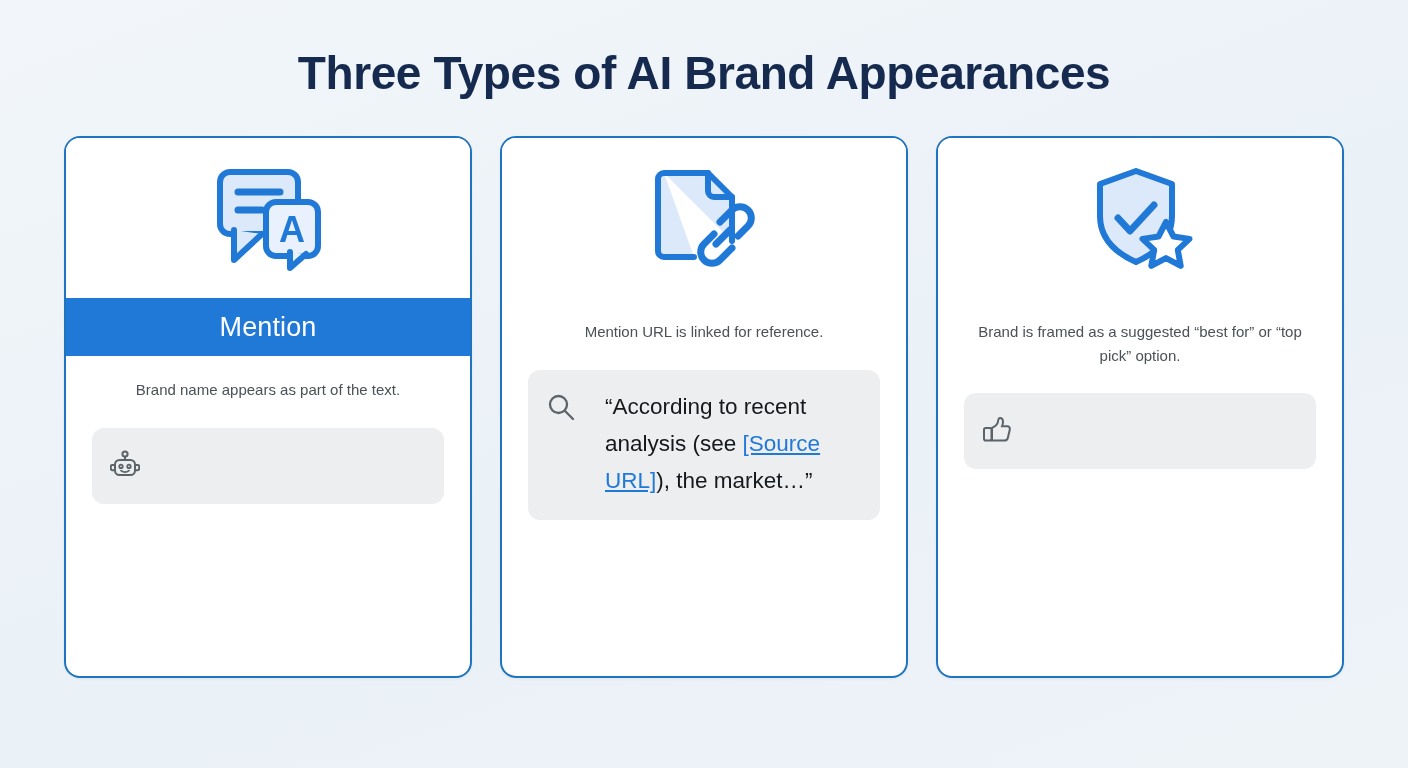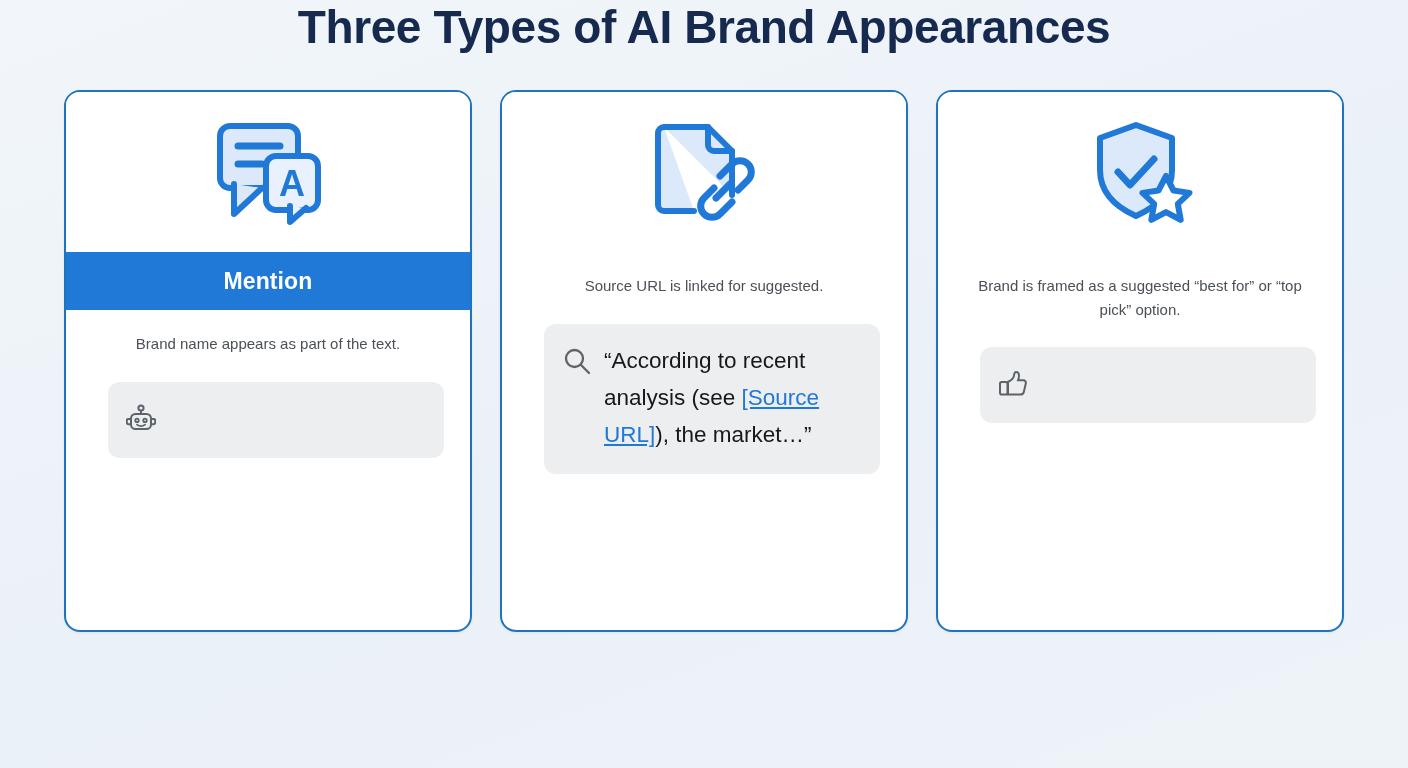--- a/index.html
+++ b/index.html
@@ -9,20 +9,21 @@
     background: #eff4f8;
     overflow: hidden;
   }
   .page {
     width: 1408px; height: 768px;
     background: linear-gradient(160deg,#f2f6fa 0%, #eaf1f7 55%, #eef3f8 100%);
     position: relative;
     display: flex; flex-direction: column; align-items: center;
   }
   .page-title {
+    margin-top: 46px;
     font-size: 46px;
     font-weight: bold;
     color: #152a4e;
     letter-spacing: -0.4px;
     text-align: center;
   }
   .cards {
     margin-top: 36px;
     display: flex;
     gap: 28px;
@@ -42,22 +43,22 @@
     height: 160px;
     display: flex; align-items: center; justify-content: center;
     background: #fff;
   }
   .icon-area svg { display:block; }
   .band {
     height: 58px;
     background: #2079d6;
     color: #ffffff;
     display: flex; align-items: center; justify-content: center;
-    font-size: 23px;
-    font-weight: bold;
+    font-size: 27px;
+    font-weight: normal;
     letter-spacing: 0.1px;
   }
   .desc {
     padding: 22px 26px 0 26px;
     text-align: center;
     color: #4b5157;
     font-size: 15px;
     line-height: 1.58;
   }
   .quote-wrap {
@@ -65,23 +66,22 @@
     display: flex;
     align-items: flex-start;
     padding: 26px 26px 0 26px;
   }
   .quote {
     width: 100%;
     background: #eceef0;
     border-radius: 12px;
     padding: 18px 20px 20px 18px;
     display: flex;
-    gap: 12px;
+    gap: 29px;
     align-items: flex-start;
-    margin-left: 16px;
   }
   .quote-icon { flex: 0 0 auto; padding-top: 4px; }
   .quote-text {
     font-size: 22.5px;
     line-height: 1.66;
     color: #16191c;
   }
   .brand { color: #2079d6; font-weight: bold; }
   .srclink { color: #2079d6; text-decoration: underline; }
   .badge-inline { display:inline-block; vertical-align:-9px; margin-left:4px; }
@@ -134,21 +134,21 @@
         <span>
           <svg width="116" height="108" viewBox="0 0 116 108">
             <path d="M18 9 h44 l24 24 v44 M18 9 a6 6 0 0 0 -6 6 v72 a6 6 0 0 0 6 6 h30" fill="#dce9fa" stroke="#2079d6" stroke-width="6" stroke-linejoin="round" stroke-linecap="round"></path>
             <path d="M62 9 v18 a6 6 0 0 0 6 6 h18" fill="none" stroke="#2079d6" stroke-width="6" stroke-linejoin="round" stroke-linecap="round"></path>
             <path d="M74 58 l12 -12 a11 11 0 0 1 16 16 l-10 10" fill="none" stroke="#2079d6" stroke-width="7" stroke-linecap="round"></path>
             <path d="M86 84 l-12 12 a11 11 0 0 1 -16 -16 l10 -10" fill="none" stroke="#2079d6" stroke-width="7" stroke-linecap="round"></path>
             <line x1="70" y1="80" x2="84" y2="66" stroke="#2079d6" stroke-width="7" stroke-linecap="round"></line>
           </svg>
         </span>
       </div>
-      <div class="desc">Source URL is linked for suggested.</div>
+      <div class="desc">Mention URL is linked for reference.</div>
       <div class="quote-wrap">
         <div class="quote">
           <span class="quote-icon">
             <svg width="30" height="30" viewBox="0 0 30 30">
               <circle cx="12.5" cy="12.5" r="8.5" fill="none" stroke="#5c6369" stroke-width="2.3"></circle>
               <line x1="18.8" y1="18.8" x2="27" y2="27" stroke="#5c6369" stroke-width="2.3" stroke-linecap="round"></line>
             </svg>
           </span>
           <span class="quote-text"><span>“According to recent analysis (see </span><span class="srclink">[Source URL]</span><span>), the market…”</span></span>
         </div>

